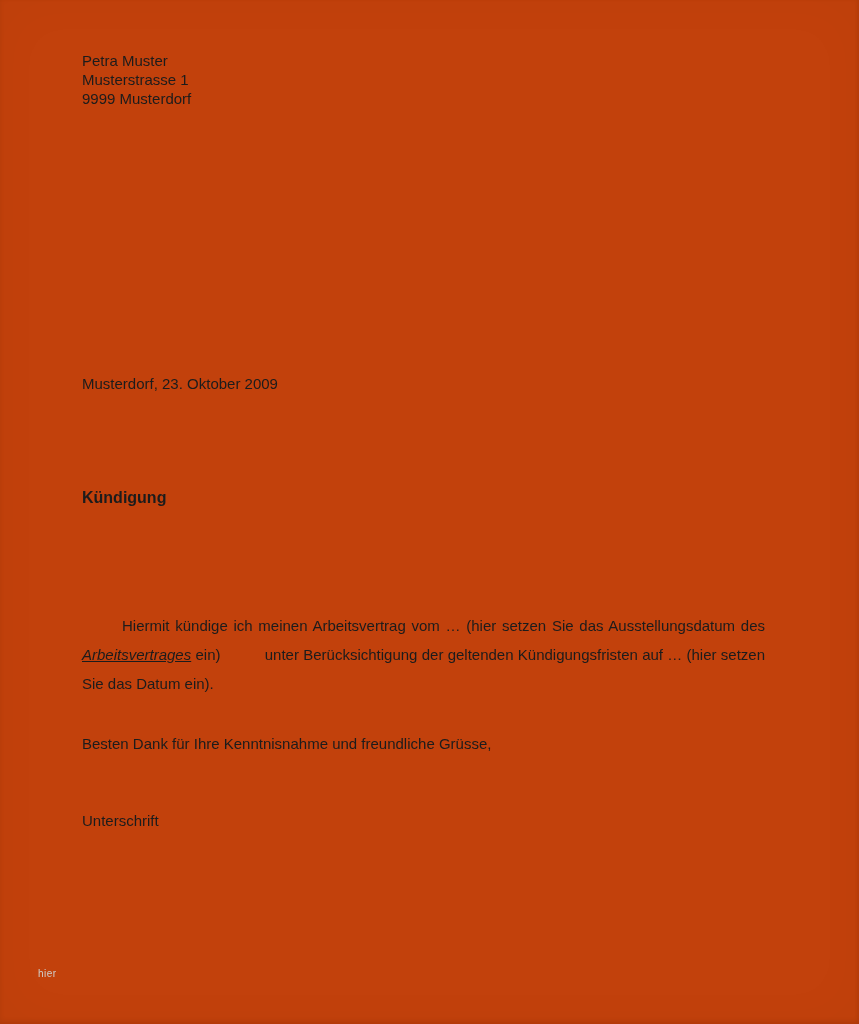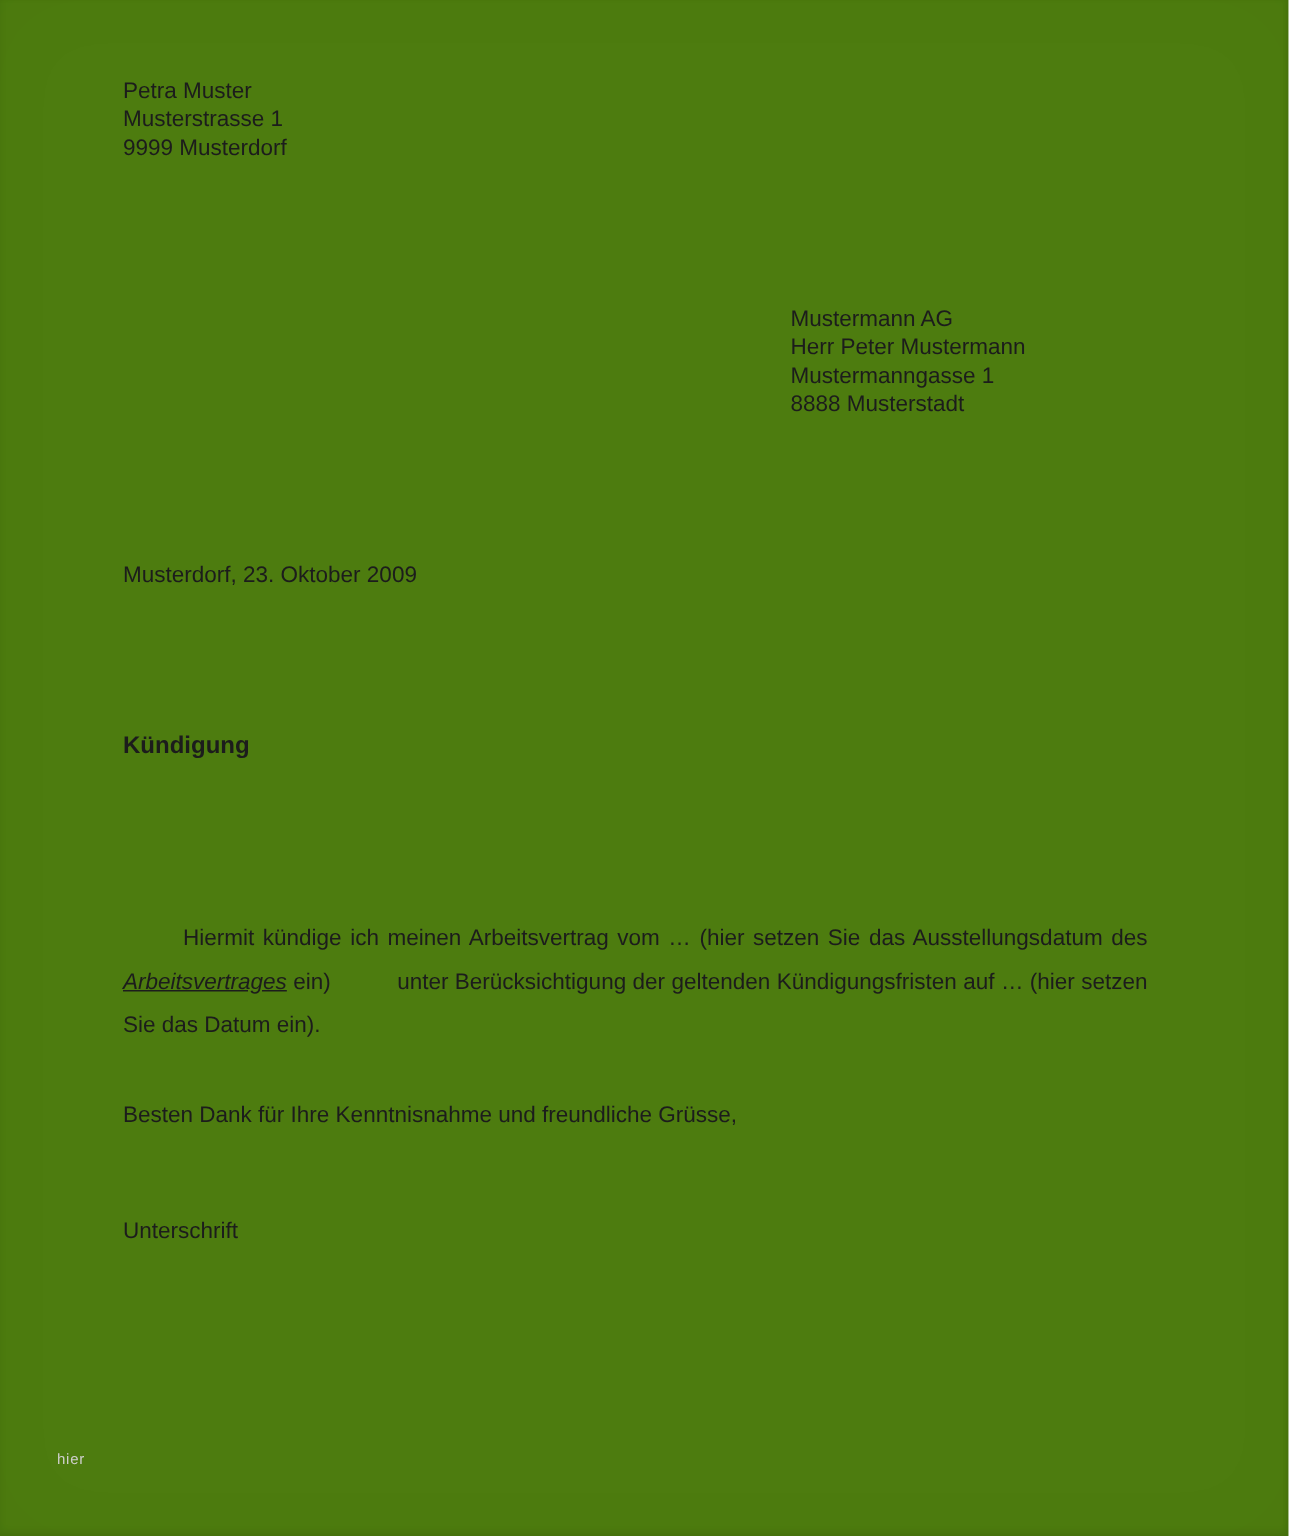--- a/index.html
+++ b/index.html
@@ -4,21 +4,21 @@
 <style>
   html, body {
     margin: 0;
     padding: 0;
     background: #ffffff;
   }
   .page {
     position: relative;
     width: 859px;
     height: 1024px;
-    background: #4d7c0f;
+    background: #c2410c;
     color: #1c1c1c;
     font-family: "Liberation Sans", sans-serif;
     font-size: 15px;
     overflow: hidden;
     box-shadow: inset 0 0 60px rgba(0,0,0,0.025),
                 inset 0 -3px 5px rgba(0,0,0,0.07),
                 inset -2px 0 3px rgba(0,0,0,0.03);
   }
   .abs { position: absolute; }
   .addr-line { line-height: 19px; white-space: nowrap; }
@@ -48,26 +48,20 @@
 <body>
 
 <div class="page">
 
   <div class="abs sender-block">
     <div class="addr-line">Petra Muster</div>
     <div class="addr-line">Musterstrasse 1</div>
     <div class="addr-line">9999 Musterdorf</div>
   </div>
 
-  <div class="abs recipient-block">
-    <div class="addr-line">Mustermann AG</div>
-    <div class="addr-line">Herr Peter Mustermann</div>
-    <div class="addr-line">Mustermanngasse 1</div>
-    <div class="addr-line">8888 Musterstadt</div>
-  </div>
 
   <div class="abs dateline">Musterdorf, 23. Oktober 2009</div>
 
   <div class="abs subject">Kündigung</div>
 
 
   <div class="abs body-par"><span class="seg-normal">Hiermit kündige ich meinen Arbeitsvertrag vom … </span><span class="seg-italic">(hier setzen Sie das Ausstellungsdatum des </span><span class="seg-italic-underline">Arbeitsvertrages</span><span class="seg-italic"> ein)</span><span class="seg-normal"> unter Berücksichtigung der geltenden Kündigungsfristen auf … </span><span class="seg-italic">(hier setzen Sie das Datum ein).</span></div>
 
   <div class="abs closing">Besten Dank für Ihre Kenntnisnahme und freundliche Grüsse,</div>
 

